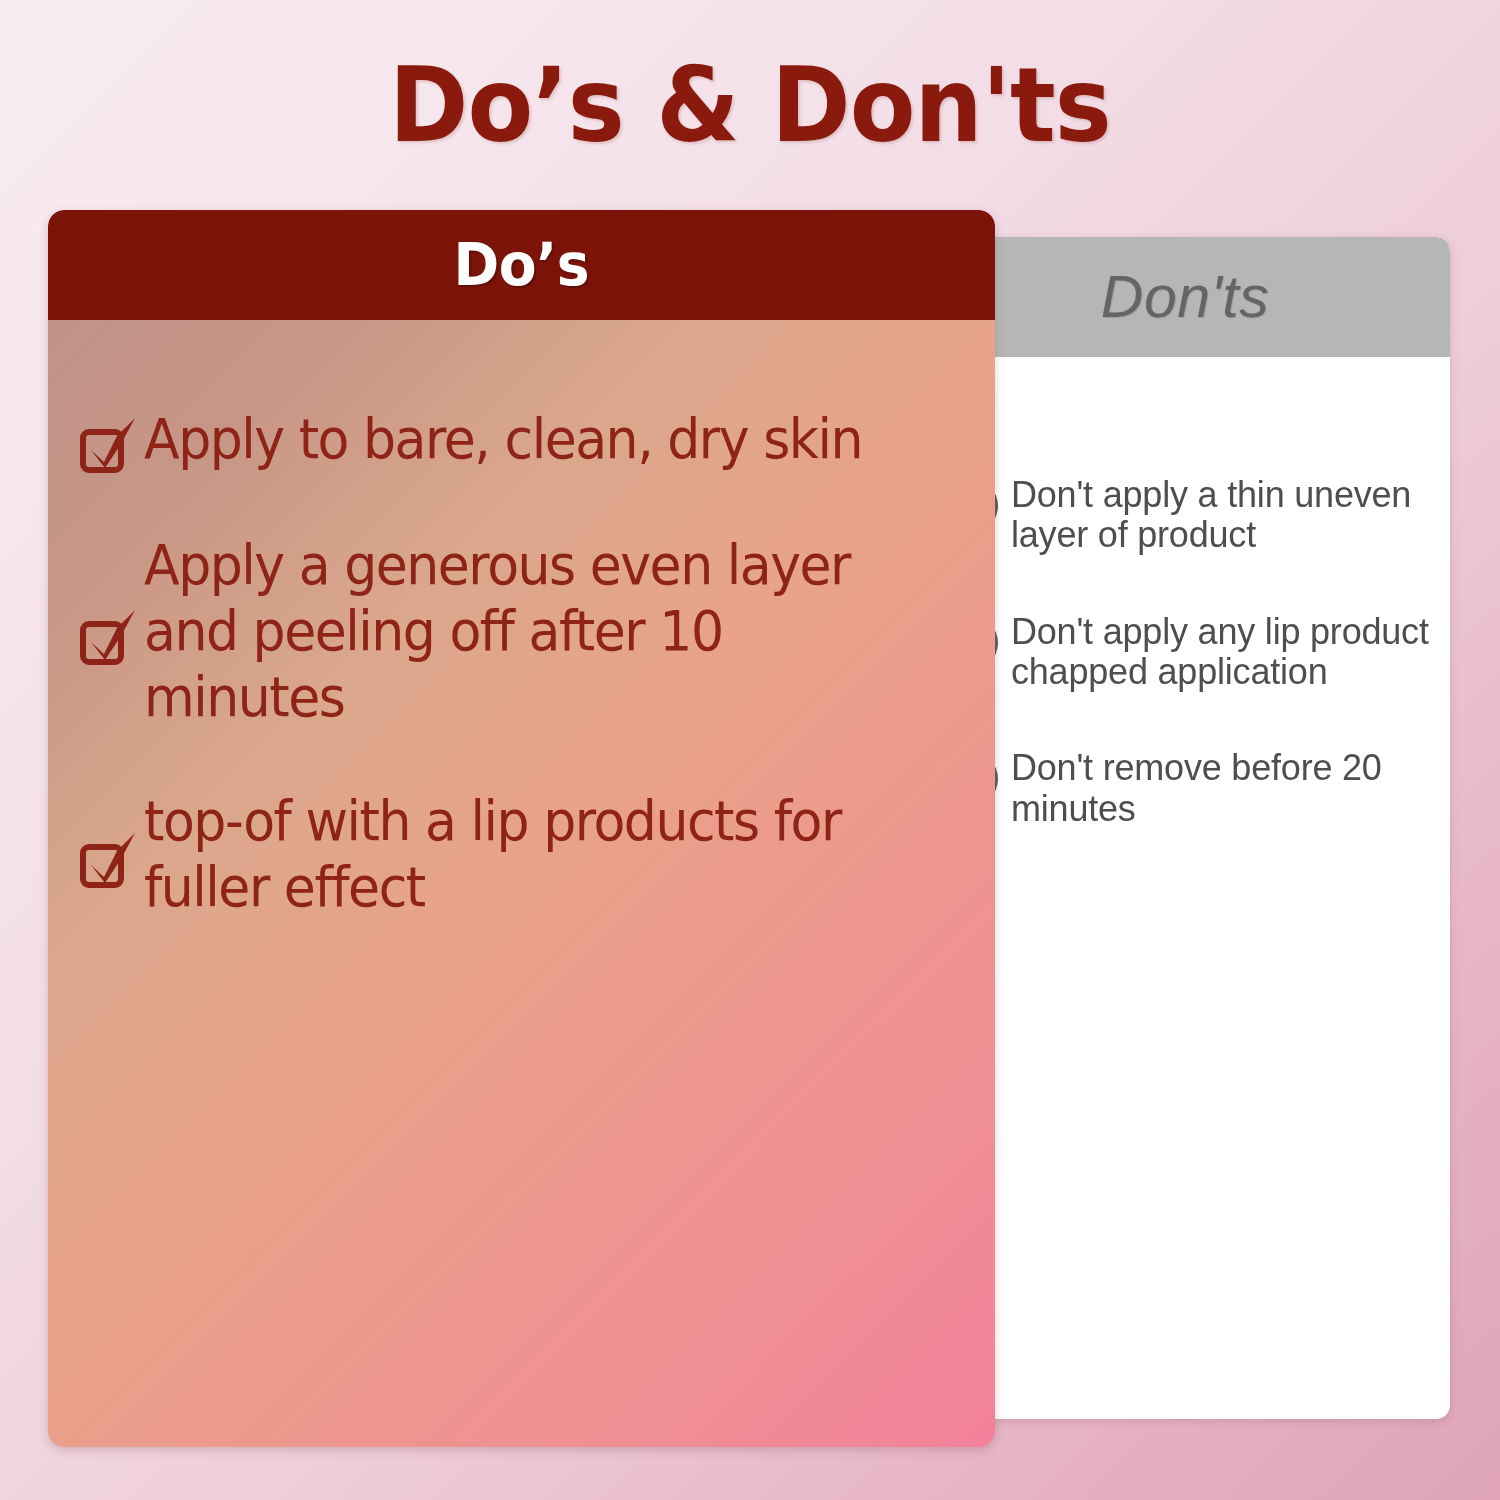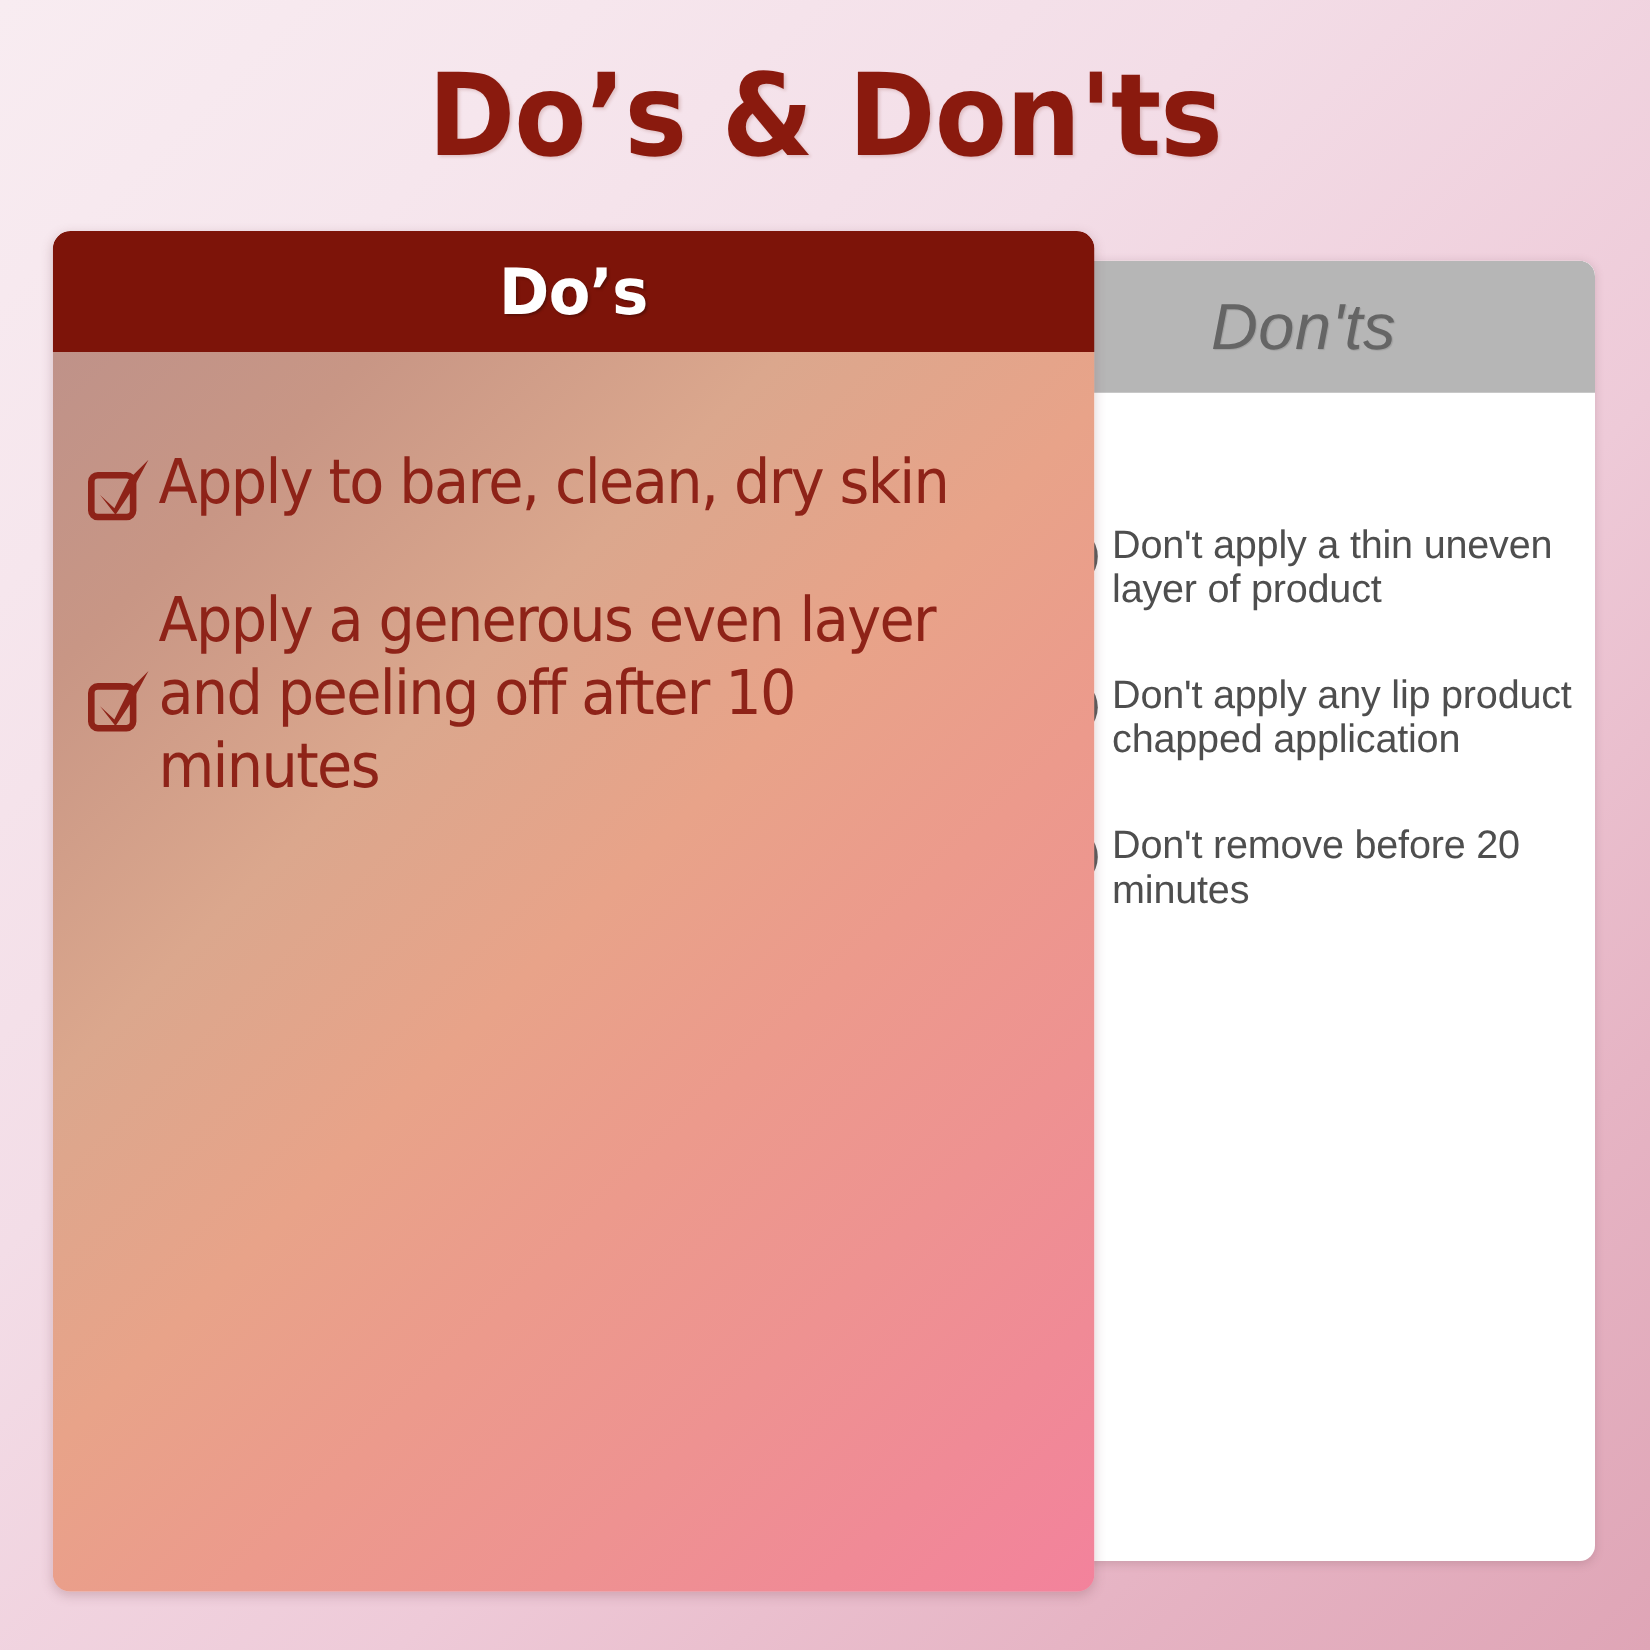--- a/index.html
+++ b/index.html
@@ -216,15 +216,24 @@
     <div class="do-item">
       <span class="check-icon">
         <svg width="60" height="58" viewBox="0 0 60 58">
           <rect x="3" y="16" width="38" height="38" rx="6" ry="6" fill="none" stroke="#8e2318" stroke-width="6"></rect>
           <path d="M11 34 L24 46 L37 20 L55 2 L41 28 L25 52 Z" fill="#8e2318"></path>
         </svg>
       </span>
       <span class="do-text">Apply a generous even layer and peeling off after 10 minutes</span>
     </div>
 
+    <div class="do-item">
+      <span class="check-icon">
+        <svg width="60" height="58" viewBox="0 0 60 58">
+          <rect x="3" y="16" width="38" height="38" rx="6" ry="6" fill="none" stroke="#8e2318" stroke-width="6"></rect>
+          <path d="M11 34 L24 46 L37 20 L55 2 L41 28 L25 52 Z" fill="#8e2318"></path>
+        </svg>
+      </span>
+      <span class="do-text">top-of with a lip products for fuller effect</span>
+    </div>
 
   </div>
 </div>
 
 </body></html>

